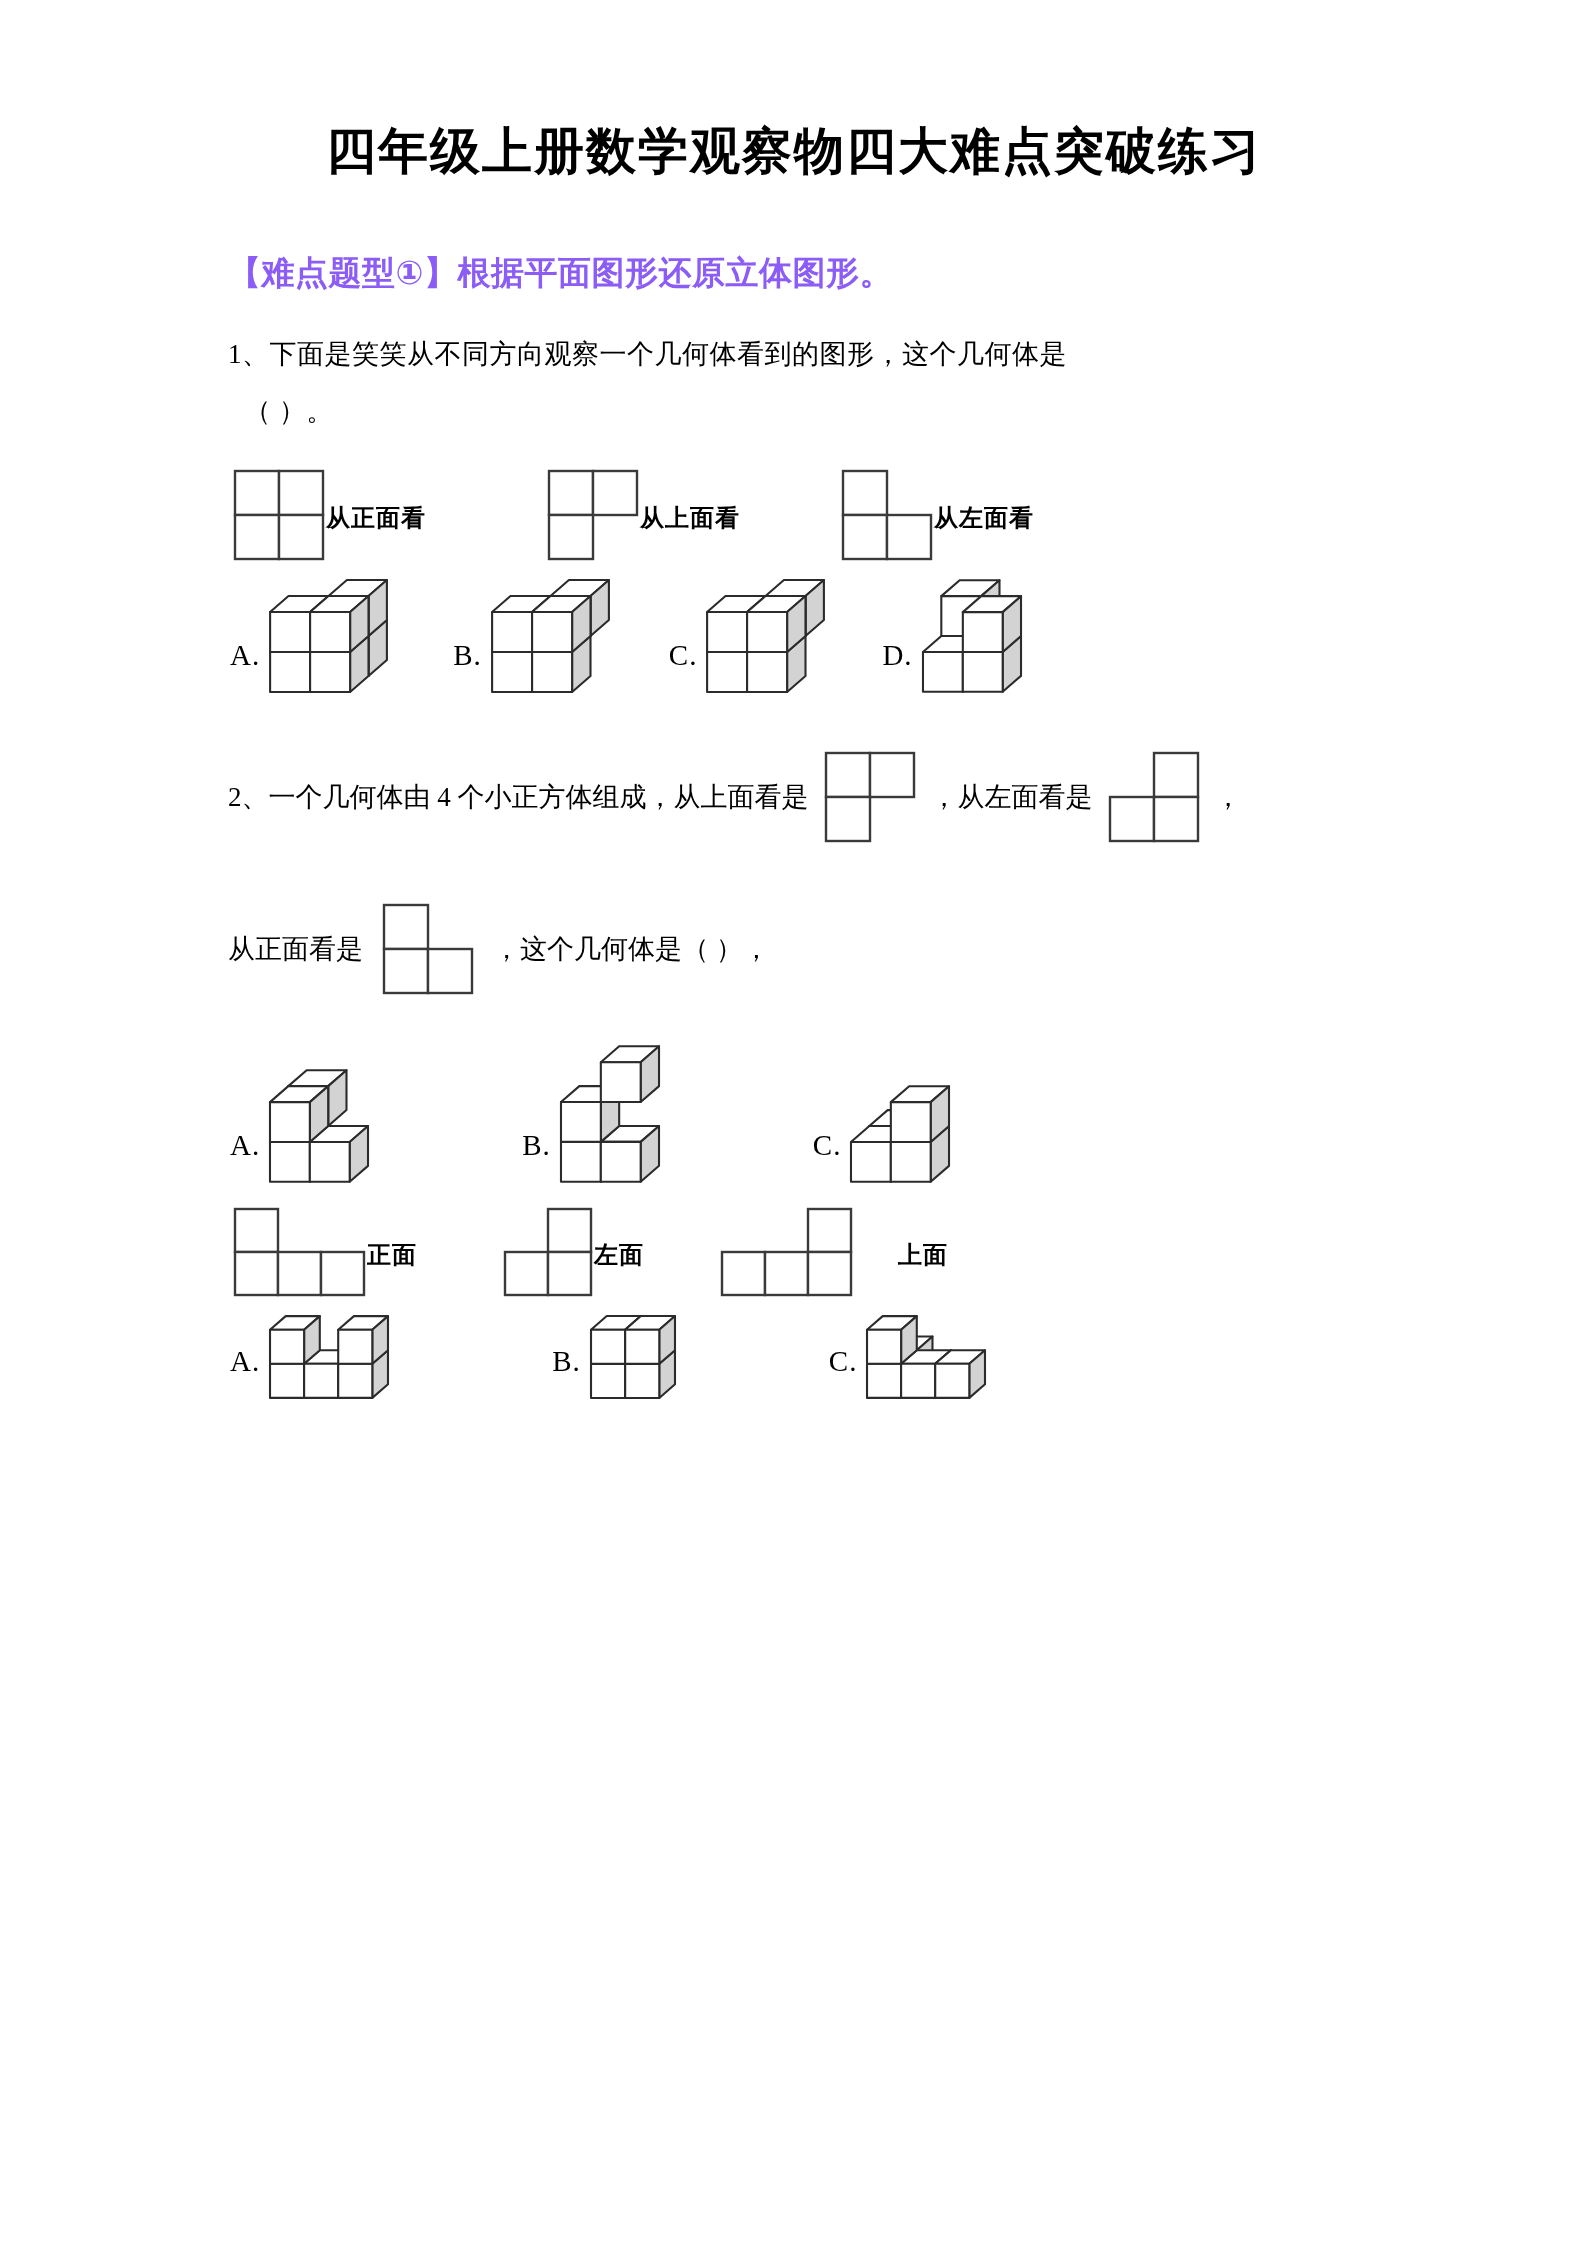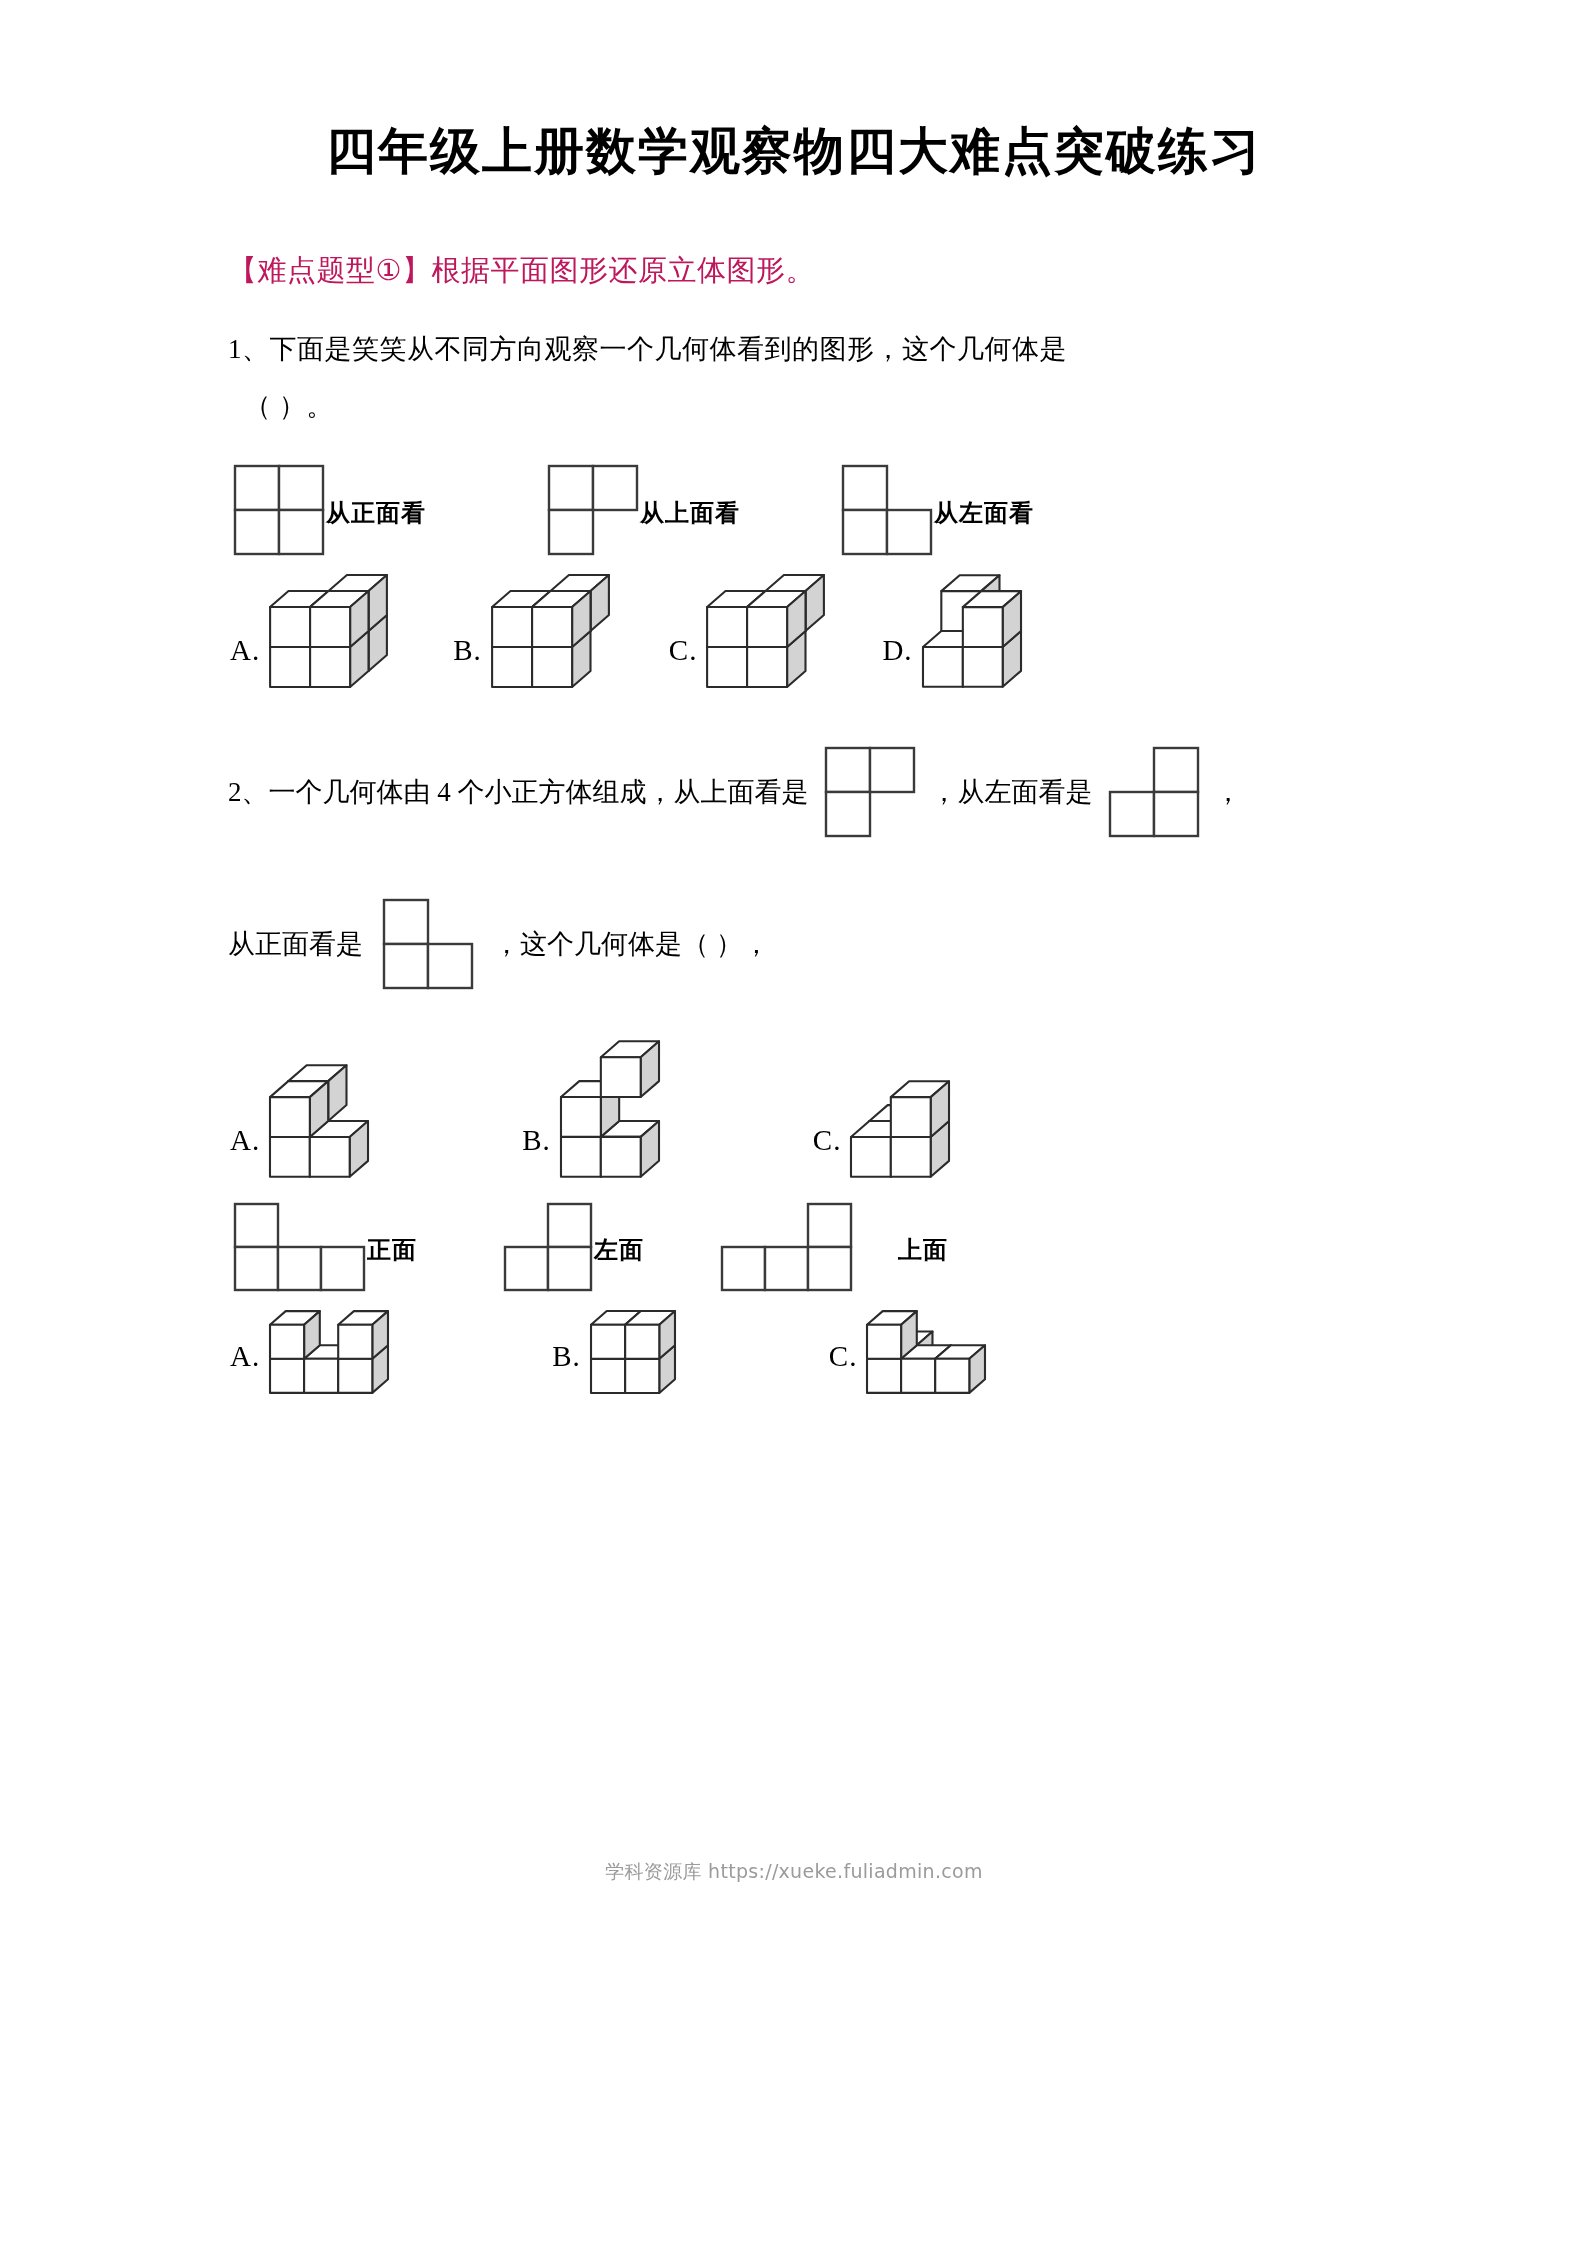--- a/index.html
+++ b/index.html
@@ -19,24 +19,24 @@
     font-weight:bold;
     font-size:50px;
     letter-spacing:2px;
     margin:0;
     padding-top:118px;
     color:#000;
   }
 
   .section-head{
     margin:66px 0 0 228px;
-    color:#be185d;
+    color:#8b5cf6;
     font-family:"DejaVu Sans","Liberation Sans",sans-serif;
-    font-weight:normal;
-    font-size:29px;
+    font-weight:bold;
+    font-size:33px;
     letter-spacing:0.5px;
   }
 
   .q-text{
     margin:30px 0 0 228px;
     font-size:27px;
     line-height:57px;
     letter-spacing:0.5px;
     max-width:1140px;
     font-family:"Liberation Serif","DejaVu Serif",serif;
@@ -398,14 +398,13 @@
           <polygon points="72.00,51.60 106.00,51.60 121.64,38.00 87.64,38.00" fill="#ffffff" stroke="#2b2b2b" stroke-width="2.1" stroke-linejoin="round"></polygon>
           <polygon points="106.00,85.60 121.64,72.00 121.64,38.00 106.00,51.60" fill="#d3d3d3" stroke="#2b2b2b" stroke-width="2.1" stroke-linejoin="round"></polygon>
           <polygon points="72.00,85.60 106.00,85.60 106.00,51.60 72.00,51.60" fill="#ffffff" stroke="#2b2b2b" stroke-width="2.1" stroke-linejoin="round"></polygon>
           <polygon points="4.00,17.60 38.00,17.60 53.64,4.00 19.64,4.00" fill="#ffffff" stroke="#2b2b2b" stroke-width="2.1" stroke-linejoin="round"></polygon>
           <polygon points="38.00,51.60 53.64,38.00 53.64,4.00 38.00,17.60" fill="#d3d3d3" stroke="#2b2b2b" stroke-width="2.1" stroke-linejoin="round"></polygon>
           <polygon points="4.00,51.60 38.00,51.60 38.00,17.60 4.00,17.60" fill="#ffffff" stroke="#2b2b2b" stroke-width="2.1" stroke-linejoin="round"></polygon>
         </svg>
       </div>
     </div>
 
-  <div class="footer">学科资源库 https://xueke.fuliadmin.com</div>
 </div>
 
 </body></html>

